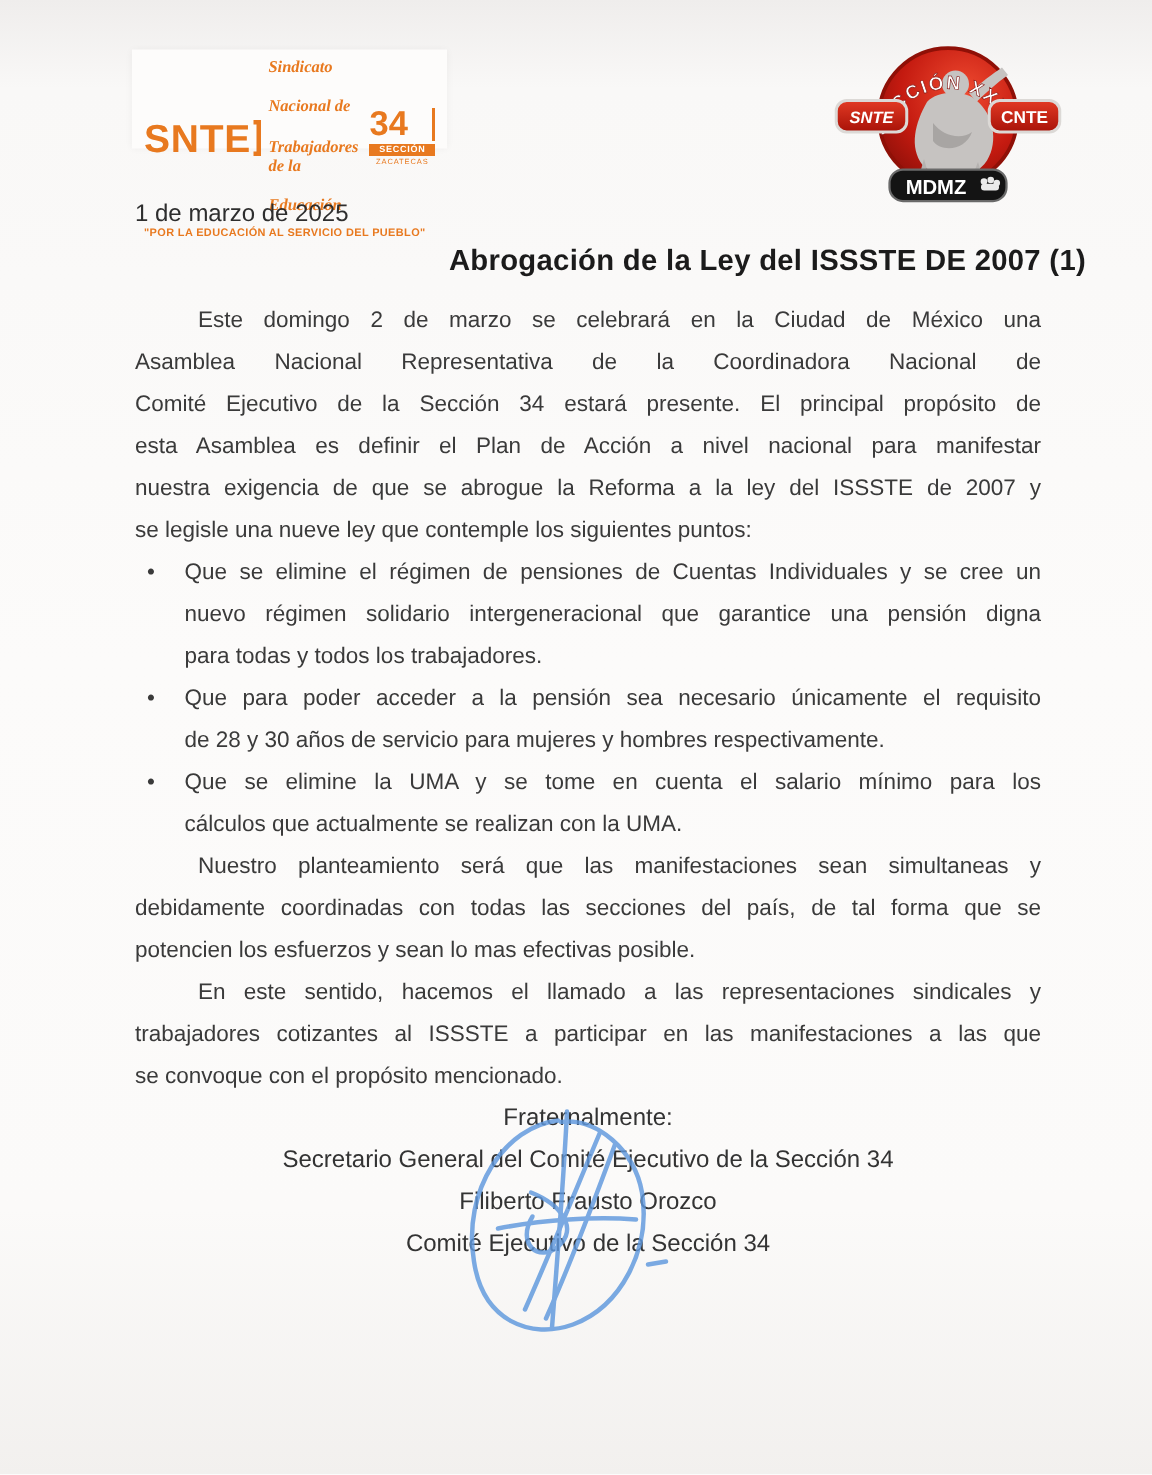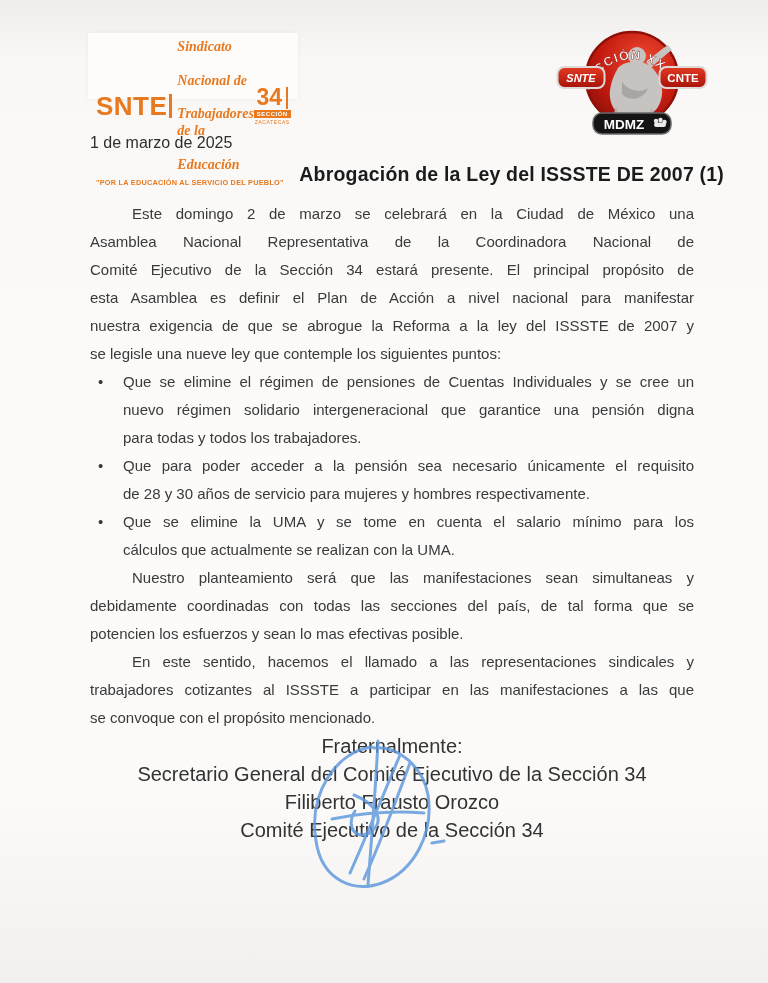--- a/index.html
+++ b/index.html
@@ -10,39 +10,39 @@
   }
   
   .snte-logo-box {
     position:absolute; left:88px; top:33px; width:210px; height:66px;
     background:#fdfcfb; box-shadow:0 0 5px rgba(0,0,0,0.05);
     box-sizing:border-box; padding:6px 8px 4px 8px;
   }
   .snte-top { display:flex; align-items:center; }
   .snte-acronym { color:#e8791f; font-weight:bold; font-size:26px; line-height:1; letter-spacing:0.5px; }
   .snte-bracket { width:5px; height:24px; border-top:3px solid #e8791f; border-right:3px solid #e8791f; border-bottom:3px solid #e8791f; box-sizing:border-box; margin:0 5px 0 2px; }
-  .snte-name { font-family:"Liberation Serif", serif; font-style:italic; font-weight:bold; color:#e8791f; font-size:14px; line-height:1.2; white-space:pre-line; }
+  .snte-name { font-family:"Liberation Serif", serif; font-style:italic; font-weight:bold; color:#e8791f; font-size:11px; line-height:1.2; white-space:pre-line; }
   .snte-34 { margin-left:auto; text-align:center; }
-  .num34 { font-size:23px; font-weight:bold; color:#e8791f; line-height:0.95; border-right:2px solid #e8791f; padding-right:4px; display:inline-block; }
+  .num34 { font-size:23px; font-weight:bold; color:#e8791f; line-height:0.95; border-right:2px solid #e8791f; padding-right:16px; display:inline-block; }
   .seccion-label { display:block; background:#e8791f; color:#fff; font-size:6px; font-weight:bold; padding:1px 3px; letter-spacing:0.5px; margin-top:1px; }
   .zacatecas { display:block; font-size:5px; color:#e8791f; letter-spacing:0.6px; margin-top:1px; }
   .snte-tagline { color:#e8791f; font-size:7.3px; font-weight:bold; letter-spacing:0.25px; margin-top:5px; }
   
   .cnte-badge { position:absolute; left:556px; top:26px; }
   
   .date-line { position:absolute; left:90px; top:134px; width:604px; text-align:left; font-size:16px; color:#2e2e2e; }
   .doc-title { position:absolute; left:60px; top:163px; width:664px; text-align:right; font-size:19.5px; font-weight:bold; color:#1b1b1b; letter-spacing:0.2px; }
   
   .doc-body { position:absolute; left:90px; top:200px; width:604px; }
   .line { position:relative; height:28px; line-height:28px; font-size:15px; color:#3a3a3a; text-align:justify; text-align-last:justify; }
   .line.last { text-align-last:left; }
   .line.indent { text-indent:42px; }
   .line.bullet-line { padding-left:33px; box-sizing:border-box; }
   .bullet { position:absolute; left:8px; top:0; text-indent:0; }
-  .sig-line { height:28px; line-height:28px; font-size:20px; color:#333; text-align:left; text-align-last:center; }
+  .sig-line { height:28px; line-height:28px; font-size:16px; color:#333; text-align:left; text-align-last:center; }
   
   .signature-svg { position:absolute; left:292px; top:733px; pointer-events:none; }
 </style>
 </head>
 <body>
 
 <div class="page">
 
   <div class="snte-logo-box">
     <div class="snte-top">

